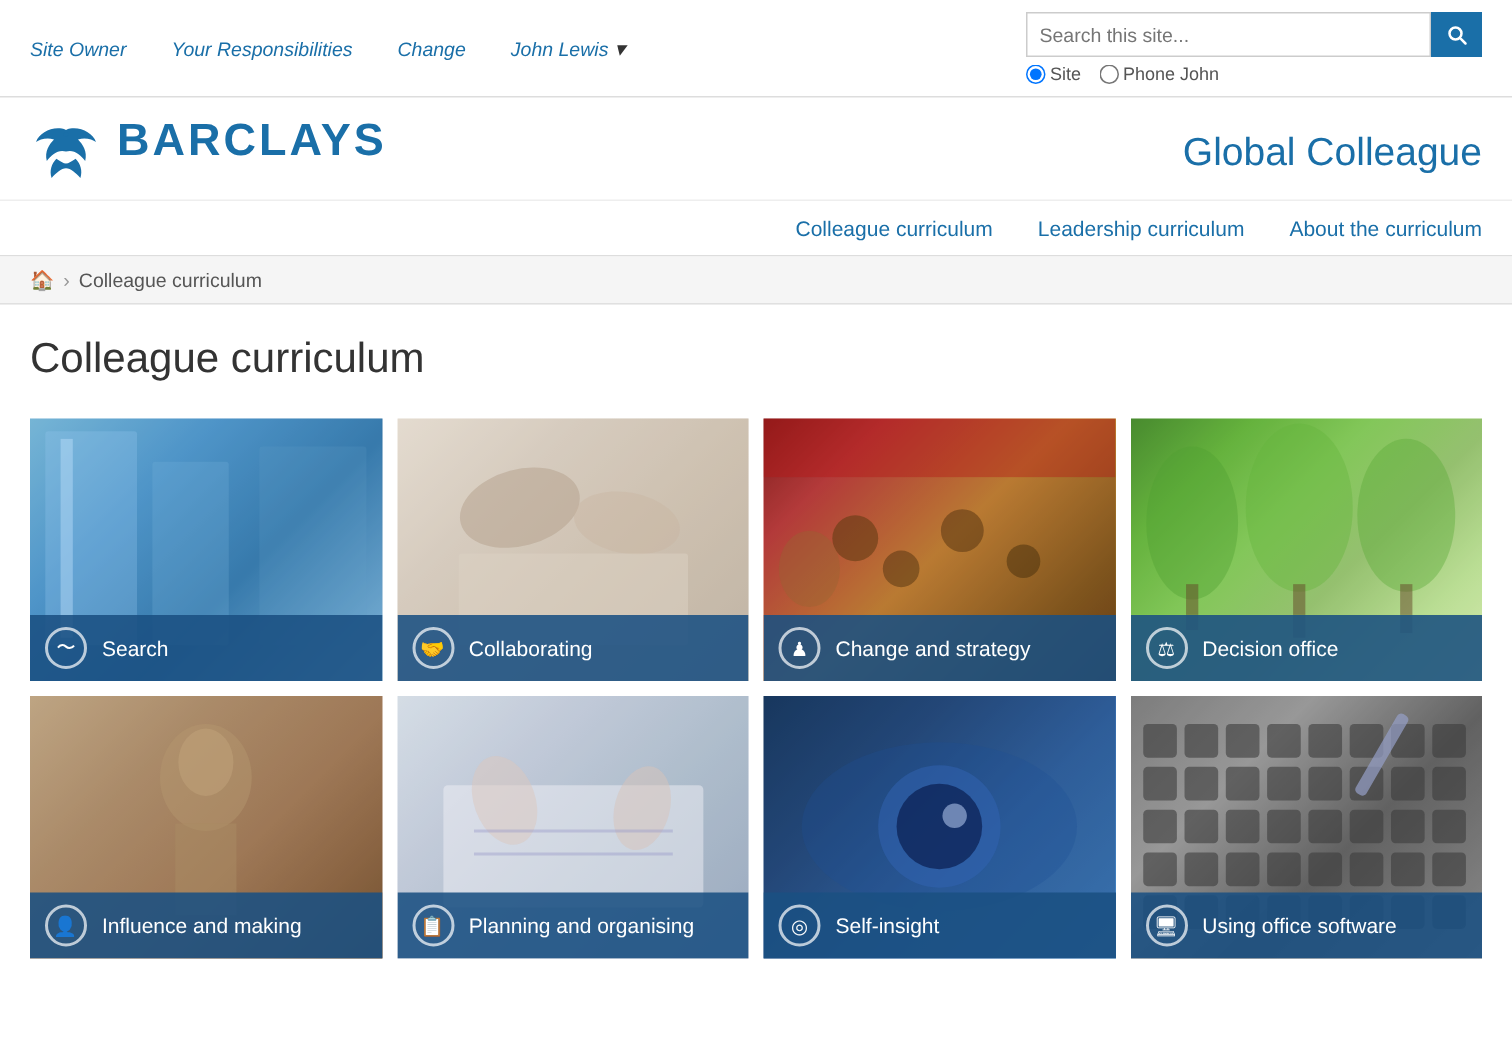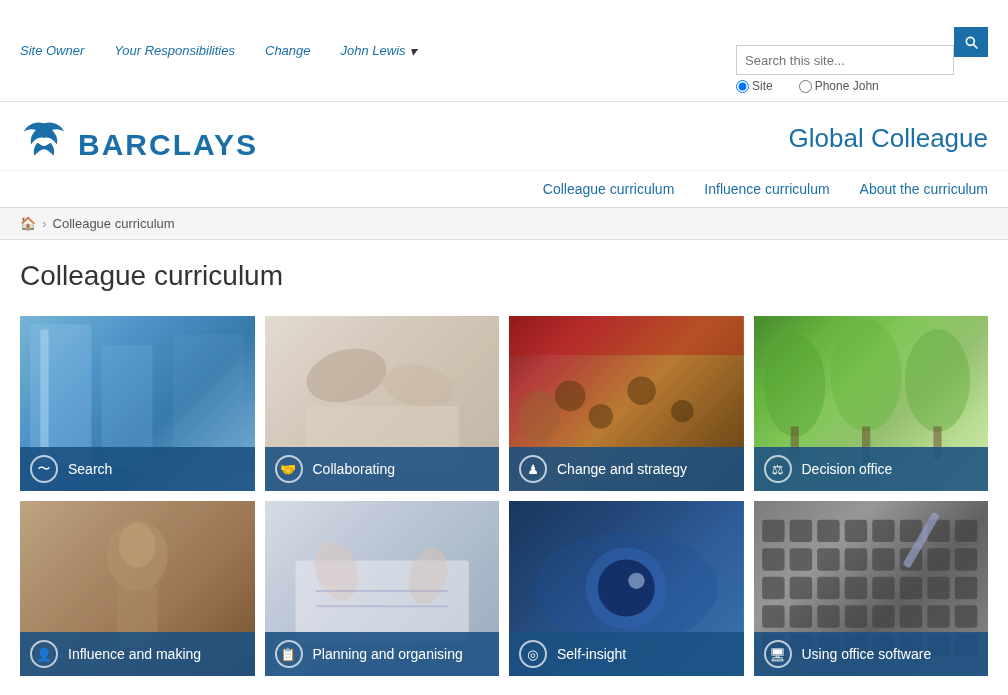--- a/index.html
+++ b/index.html
@@ -33,44 +33,43 @@
     .search-area {
       display: flex;
       flex-direction: column;
       align-items: flex-start;
     }
     .search-row {
       display: flex;
       align-items: center;
     }
     .search-input {
-      width: 218px;
+      width: 270px;
       height: 30px;
       border: 1px solid #ccc;
       padding: 0 8px;
       font-size: 13px;
       color: #999;
       outline: none;
-      margin-top: 37px;
     }
     .search-btn {
       width: 34px;
       height: 30px;
       background: #1a6fa8;
       border: none;
       cursor: pointer;
       display: flex;
       align-items: center;
       justify-content: center;
     }
     .search-btn svg { fill: white; width: 16px; height: 16px; }
     .search-radio-row {
       display: flex;
       align-items: center;
-      gap: 26px;
+      gap: 12px;
       margin-top: 4px;
       font-size: 12px;
       color: #555;
     }
     .search-radio-row label {
       display: flex;
       align-items: center;
       gap: 3px;
       cursor: pointer;
     }
@@ -78,21 +77,21 @@
     
     .site-header {
       display: flex;
       align-items: center;
       justify-content: space-between;
       padding: 12px 20px 8px 20px;
       border-bottom: 1px solid #eee;
     }
     .logo-area {
       display: flex;
-      align-items: flex-end;
+      align-items: flex-start;
       gap: 10px;
     }
     .logo-eagle {
       width: 48px;
       height: 48px;
     }
     .logo-text {
       font-size: 30px;
       font-weight: bold;
       color: #1a6fa8;
@@ -260,21 +259,21 @@
         <circle cx="30" cy="16" r="2"></circle>
       </g>
     </svg>
     <span class="logo-text">BARCLAYS</span>
   </div>
   <span class="site-title">Global Colleague</span>
 </div>
 
 <div class="main-nav">
   <a href="#">Colleague curriculum</a>
-  <a href="#">Influence curriculum</a>
+  <a href="#">Leadership curriculum</a>
   <a href="#">About the curriculum</a>
 </div>
 
 <div class="breadcrumb">
   <a href="#">🏠</a>
   <span class="breadcrumb-sep">›</span>
   <span class="breadcrumb-current">Colleague curriculum</span>
 </div>
 
 <div class="page-content">

